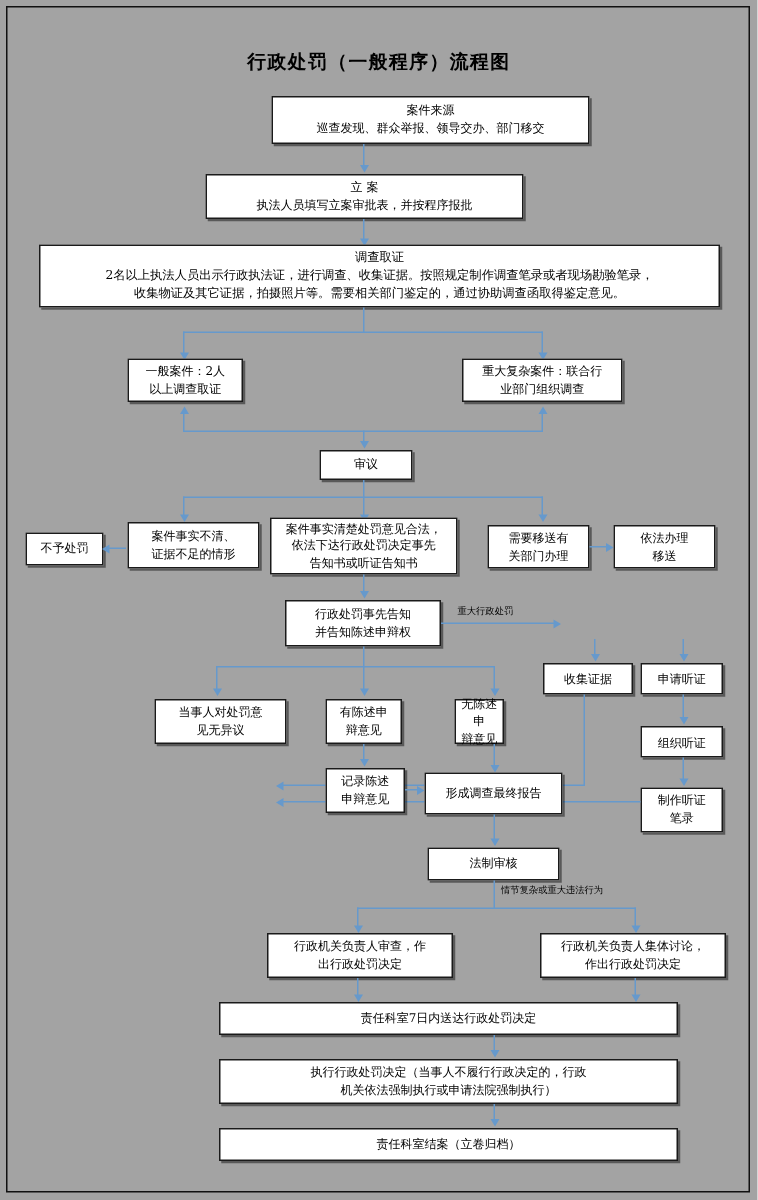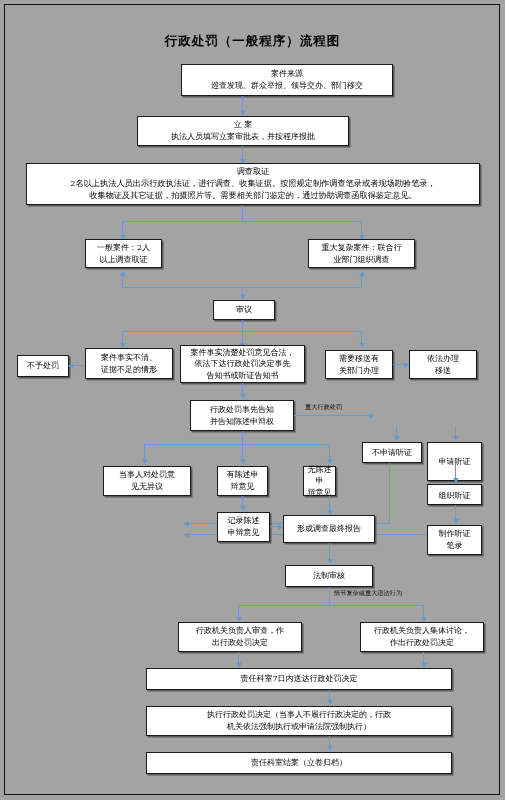--- a/index.html
+++ b/index.html
@@ -210,24 +210,24 @@
   <div class="arrow right" style="left:369px; top:412.5px;"></div>
   <div class="edge-label" style="left:305px; top:403px;">重大行政处罚</div>
 
 
   <div class="ln lnv" style="left:396px; top:426px; height:12px;"></div>
   <div class="arrow down" style="left:393.5px; top:436px;"></div>
   <div class="ln lnv" style="left:455px; top:426px; height:12px;"></div>
   <div class="arrow down" style="left:452.5px; top:436px;"></div>
 
   <div class="node" style="left:362px; top:442px; width:60px; height:21px;">
-    <span class="nl">不申请听证</span>
-  </div>
-
-  <div class="node" style="left:427px; top:442px; width:55px; height:39px;">
+    <span class="nl">收集证据</span>
+  </div>
+
+  <div class="node" style="left:427px; top:442px; width:55px; height:21px;">
     <span class="nl">申请听证</span>
   </div>
 
   <div class="ln lnv" style="left:455px; top:463px; height:17px;"></div>
   <div class="arrow down" style="left:452.5px; top:478px;"></div>
 
   <div class="node" style="left:427px; top:484px; width:55px; height:21px;align-items:flex-end;">
     <span class="nl">组织听证</span>
   </div>
 

